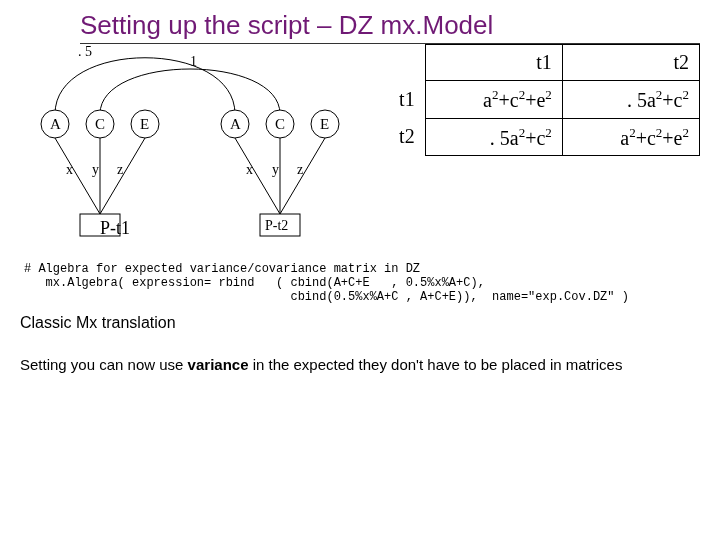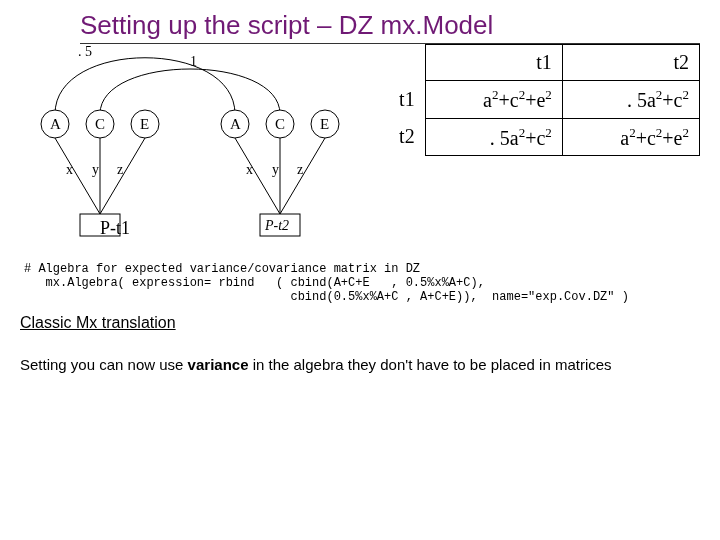--- a/index.html
+++ b/index.html
@@ -54,21 +54,20 @@
   sup { font-size: 0.65em; }
   .code-block {
     font-family: "Courier New", monospace;
     font-size: 12px;
     white-space: pre;
     margin: 8px 4px;
   }
   .mx-trans-head {
     font-size: 16px;
     margin: 10px 0;
-    text-decoration: underline;
   }
   .cov-row {
     display: flex;
     font-size: 15px;
     margin: 4px 0 14px 0;
   }
   .cov-label { width: 60px; }
   .cov-expr { font-family: Arial, sans-serif; }
   .notice {
     font-size: 15px;
@@ -120,21 +119,21 @@
     
     <span class="coef" style="left:46px; top:118px;">x</span>
     <span class="coef" style="left:72px; top:118px;">y</span>
     <span class="coef" style="left:97px; top:118px;">z</span>
     
     <span class="coef" style="left:226px; top:118px;">x</span>
     <span class="coef" style="left:252px; top:118px;">y</span>
     <span class="coef" style="left:277px; top:118px;">z</span>
     
     <span class="coef" style="left:52px; top:174px; font-size:18px;margin-left:28px;">P-t1</span>
-    <span class="coef" style="left:245px; top:174px; font-size:14px;font-style:italic;">P-t2</span>
+    <span class="coef" style="left:245px; top:174px; font-size:14px;">P-t2</span>
   </div>
 
   <div class="table-area">
     <table>
       <tbody>
       <tr>
         <th class="blank"></th>
         <th>t1</th>
         <th>t2</th>
       </tr>
@@ -156,14 +155,14 @@
 <div class="code-block"># Algebra for expected variance/covariance matrix in DZ
    mx.Algebra( expression= rbind   ( cbind(A+C+E   , 0.5%x%A+C),
                                      cbind(0.5%x%A+C , A+C+E)),  name="exp.Cov.DZ" )</div>
 
 <div class="mx-trans-head">Classic Mx translation</div>
 
 <div class="cov-row">
 </div>
 
 <div class="notice">
-  <span>Setting you can now use </span><b>variance</b><span> in the algebra they don't have to be placed in matrices</span>
+  <span>Setting you can now use </span><b>variance</b><span> in the expected they don't have to be placed in matrices</span>
 </div>
 
 </body></html>

